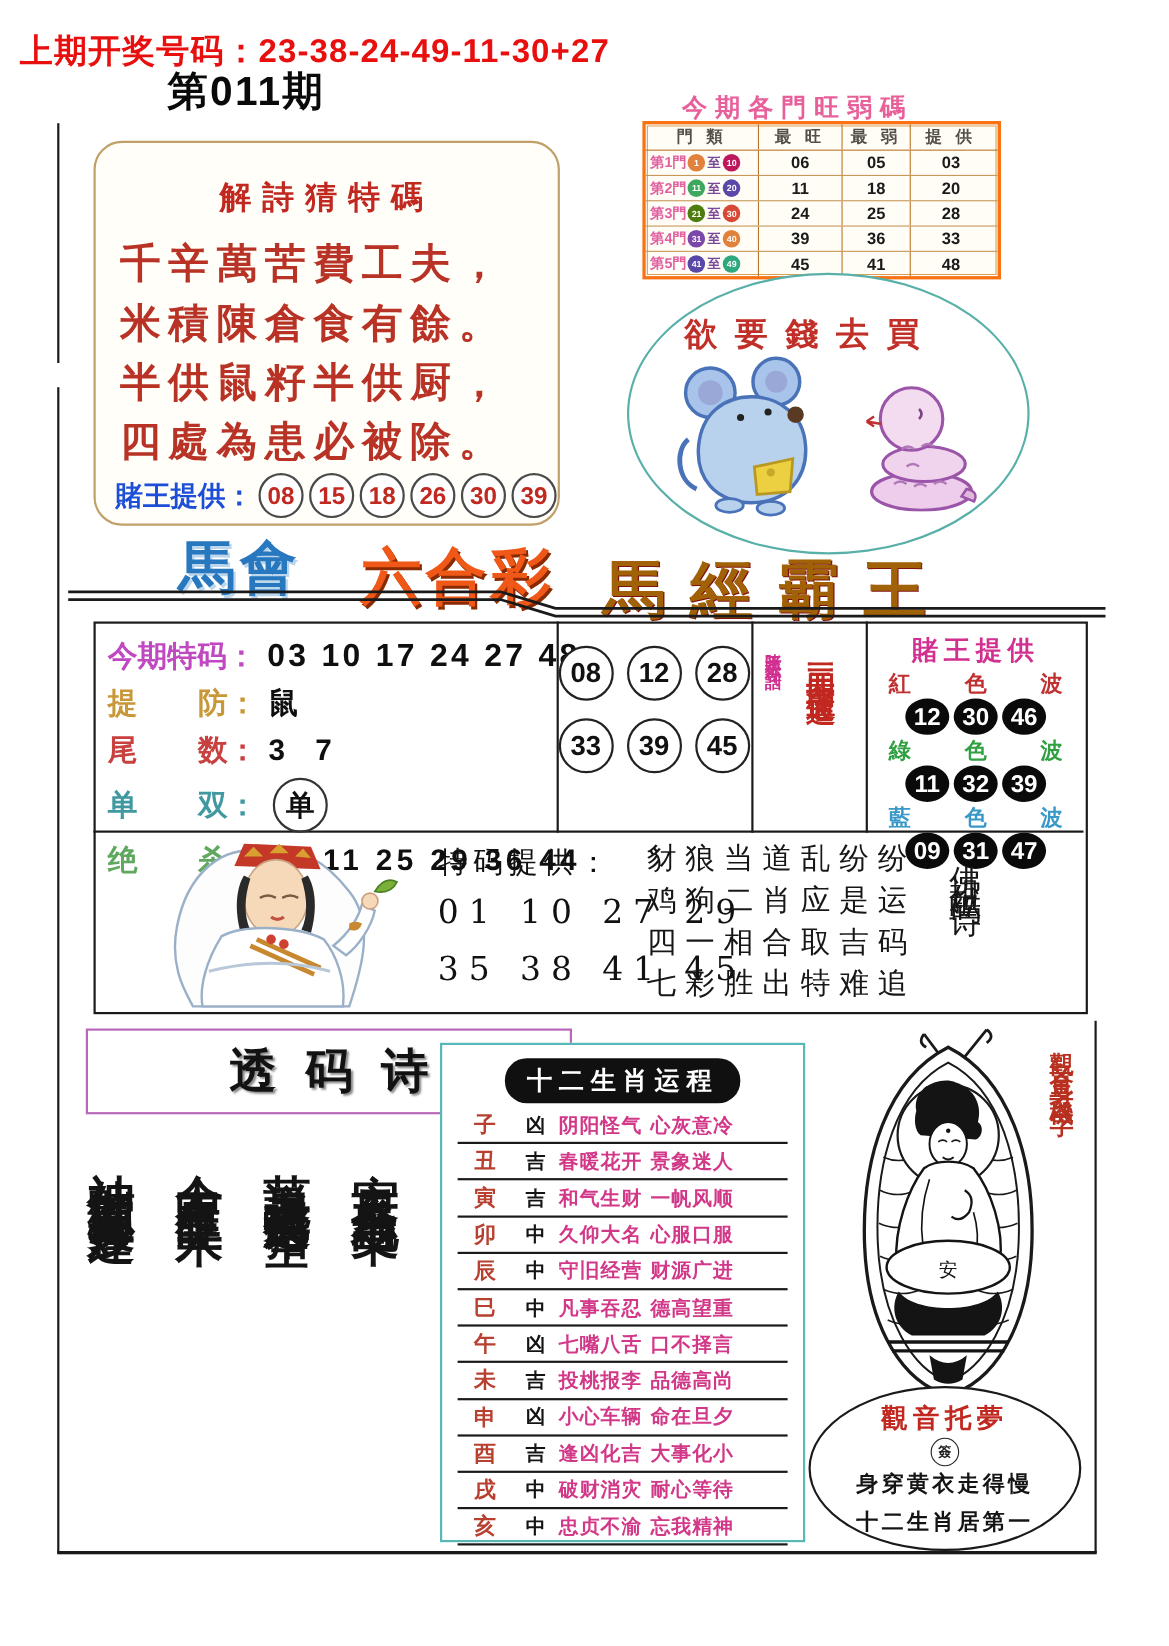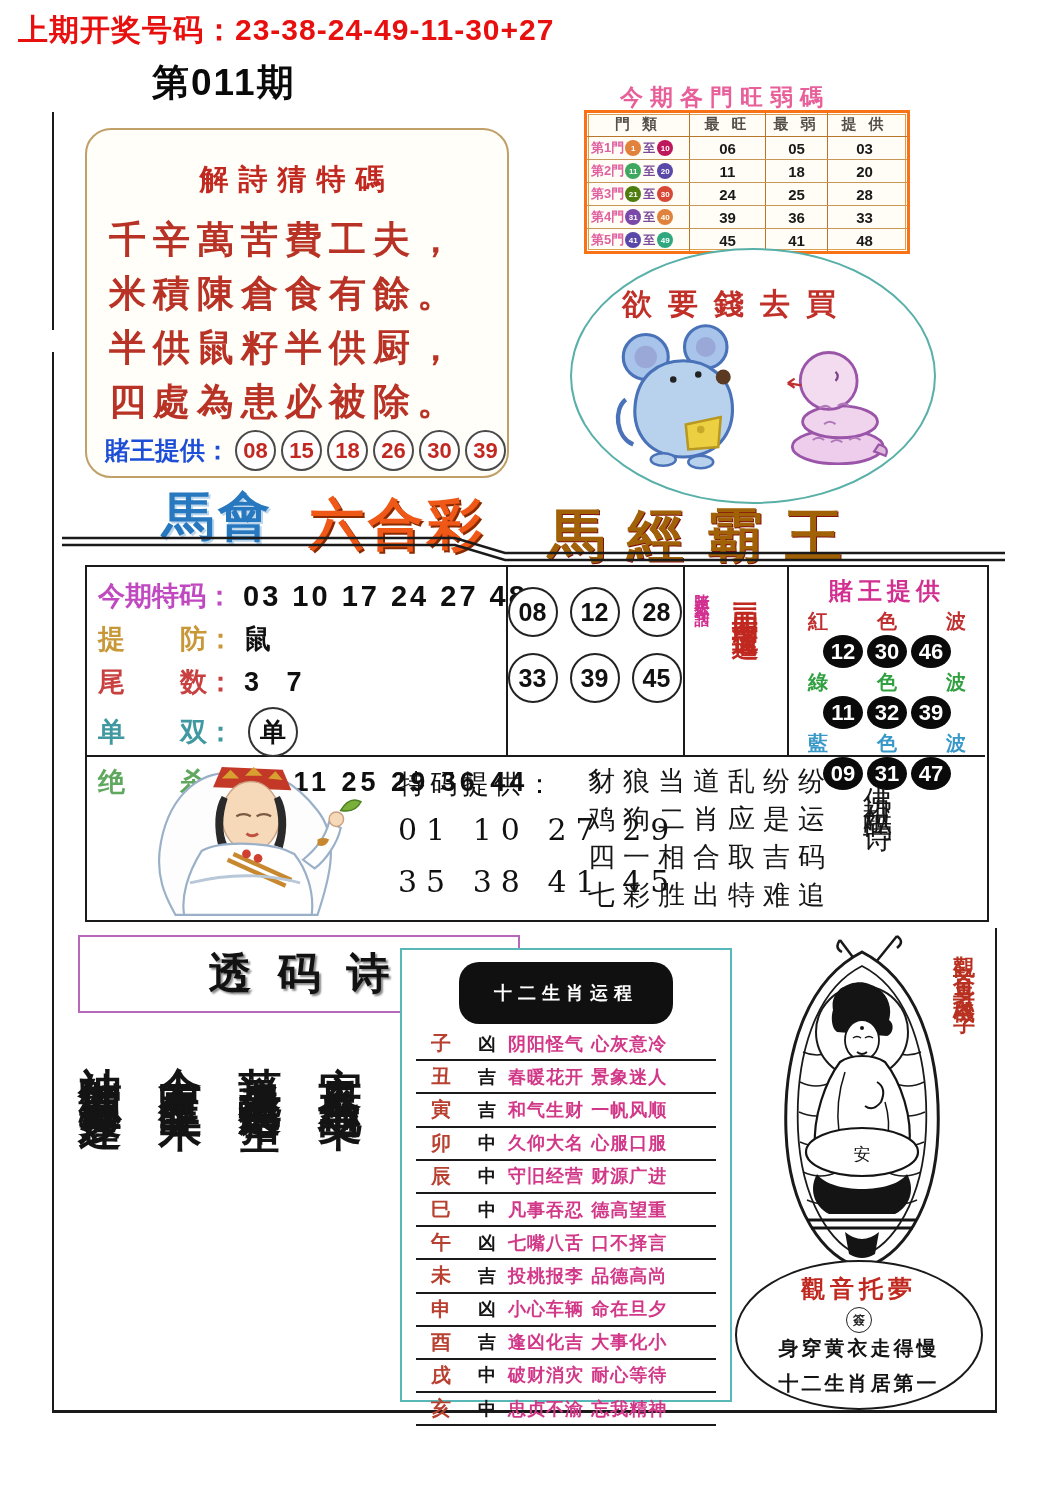--- a/index.html
+++ b/index.html
@@ -78,41 +78,41 @@
   .fozu-vtitle{font-size:29px;color:#161616;letter-spacing:9px;font-family:"DejaVu Serif",serif;}
 
   
   .touma-box{width:438px;height:74px;border:2px solid #b868b8;background:#fff;display:flex;align-items:center;justify-content:center;}
   .touma-title{font-size:43px;font-weight:bold;color:#121212;letter-spacing:26px;font-family:"DejaVu Serif",serif;
                text-shadow:2px 2px 2px #888;}
   .calli-col{font-size:43px;color:#141414;letter-spacing:7px;font-family:"DejaVu Serif",serif;font-weight:bold;}
 
   .fortune-box{width:328px;height:450px;border:2px solid #58b8b8;box-shadow:0 0 0 3px #fff inset;background:#fff;}
   .fortune-pill{width:214px;margin:12px auto 4px;background:#101010;border-radius:20px;color:#fff;
-                font-size:18px;font-weight:bold;letter-spacing:6px;text-align:center;padding:19px 0;font-family:Liberation Sans, sans-serif;}
+                font-size:23px;font-weight:bold;letter-spacing:6px;text-align:center;padding:5px 0;font-family:Liberation Sans, sans-serif;}
   .fortune-row{display:grid;grid-template-columns:50px 42px 1fr;align-items:center;height:31.2px;
                border-bottom:2px solid #1a1a1a;margin:0 14px;}
   .fortune-sign{color:#b84030;font-size:20px;font-weight:bold;text-align:center;font-family:"DejaVu Serif",serif;}
   .fortune-luck{color:#141414;font-size:18px;font-weight:bold;text-align:center;}
   .fortune-text{color:#d23888;font-size:18px;font-weight:bold;letter-spacing:1px;white-space:nowrap;font-family:"DejaVu Serif",serif;}
 
   .dream-ellipse{width:244px;height:146px;border:2px solid #1a1a1a;border-radius:50%;background:#fff;
                  display:flex;flex-direction:column;align-items:center;justify-content:center;gap:2px;}
   .dream-title{font-size:24px;font-weight:bold;color:#c02820;letter-spacing:5px;font-family:"DejaVu Serif",serif;}
   .dream-seal{display:inline-flex;align-items:center;justify-content:center;width:24px;height:24px;border:1.5px solid #222;
               border-radius:50%;font-size:12px;color:#222;font-weight:bold;}
   .dream-line{font-size:20px;font-weight:bold;color:#141414;letter-spacing:3px;font-family:"DejaVu Serif",serif;white-space:nowrap;}
   .side-vtext{font-size:22px;font-weight:bold;color:#b83020;letter-spacing:9px;font-family:"DejaVu Serif",serif;}
 </style>
 </head>
 <body>
 
 <div id="canvas">
 
-  <div class="abs prev-line" style="left:18px;top:10px;">
+  <div class="abs prev-line" style="left:18px;top:26px;">
     <span>上期开奖号码：</span><span>23-38-24-49-11-30+27</span>
   </div>
   <div class="abs issue" style="left:152px;top:58px;">第011期</div>
 
   <div class="abs vline" style="left:52px;top:112px;height:218px;"></div>
   <div class="abs vline" style="left:52px;top:352px;height:1060px;"></div>
   <div class="abs vline" style="left:995px;top:928px;height:484px;"></div>
   <div class="abs hline" style="left:52px;top:1410px;width:945px;height:3px;"></div>
 
   <div class="abs st-title" style="left:620px;top:82px;">今期各門旺弱碼</div>
@@ -220,21 +220,21 @@
     <ellipse cx="52" cy="94" rx="40" ry="15" fill="#eeccec" stroke="#9a55a8" stroke-width="2.5"></ellipse>
     <ellipse cx="54" cy="72" rx="33" ry="14" fill="#f0d4ee" stroke="#9a55a8" stroke-width="2.5"></ellipse>
     <circle cx="44" cy="36" r="25" fill="#f4dcf0" stroke="#9a55a8" stroke-width="2.5"></circle>
     <path d="M20,40 L8,38 M8,38 L14,34 M8,38 L14,42" stroke="#c03030" stroke-width="2" fill="none"></path>
     <path d="M50,28 q4,4 0,8" stroke="#7a4488" stroke-width="2" fill="none"></path>
     <path d="M36,60 q5,-4 10,0 M52,58 q5,-4 10,0 M30,88 q5,-4 10,0 M46,90 q5,-4 10,0 M62,88 q5,-4 10,0 M40,74 q5,-4 10,0" stroke="#b078b8" stroke-width="1.8" fill="none"></path>
     <path d="M88,92 q10,2 6,10 l-10,-4 Z" fill="#e0b8dc" stroke="#9a55a8" stroke-width="2"></path>
   </svg>
 
   <div class="abs banner-club" style="left:162px;top:482px;">馬會</div>
-  <div class="abs banner-lottery" style="left:309px;top:488px;">六合彩</div>
+  <div class="abs banner-lottery" style="left:328px;top:488px;">六合彩</div>
   <div class="abs banner-title" style="left:548px;top:498px;">馬經霸王</div>
   <svg class="abs" style="left:0;top:520px;" width="1063" height="50">
     <path d="M62,18 L455,18 L505,33 L1005,33" fill="none" stroke="#1a1a1a" stroke-width="2.5"></path>
     <path d="M62,25 L455,25 L505,40 L1005,40" fill="none" stroke="#1a1a1a" stroke-width="2.5"></path>
   </svg>
 
   <div class="abs mid-box" style="left:85px;top:565px;"></div>
   <div class="abs vline" style="left:506px;top:565px;height:192px;"></div>
   <div class="abs vline" style="left:683px;top:565px;height:192px;"></div>
   <div class="abs vline" style="left:787px;top:565px;height:192px;"></div>

